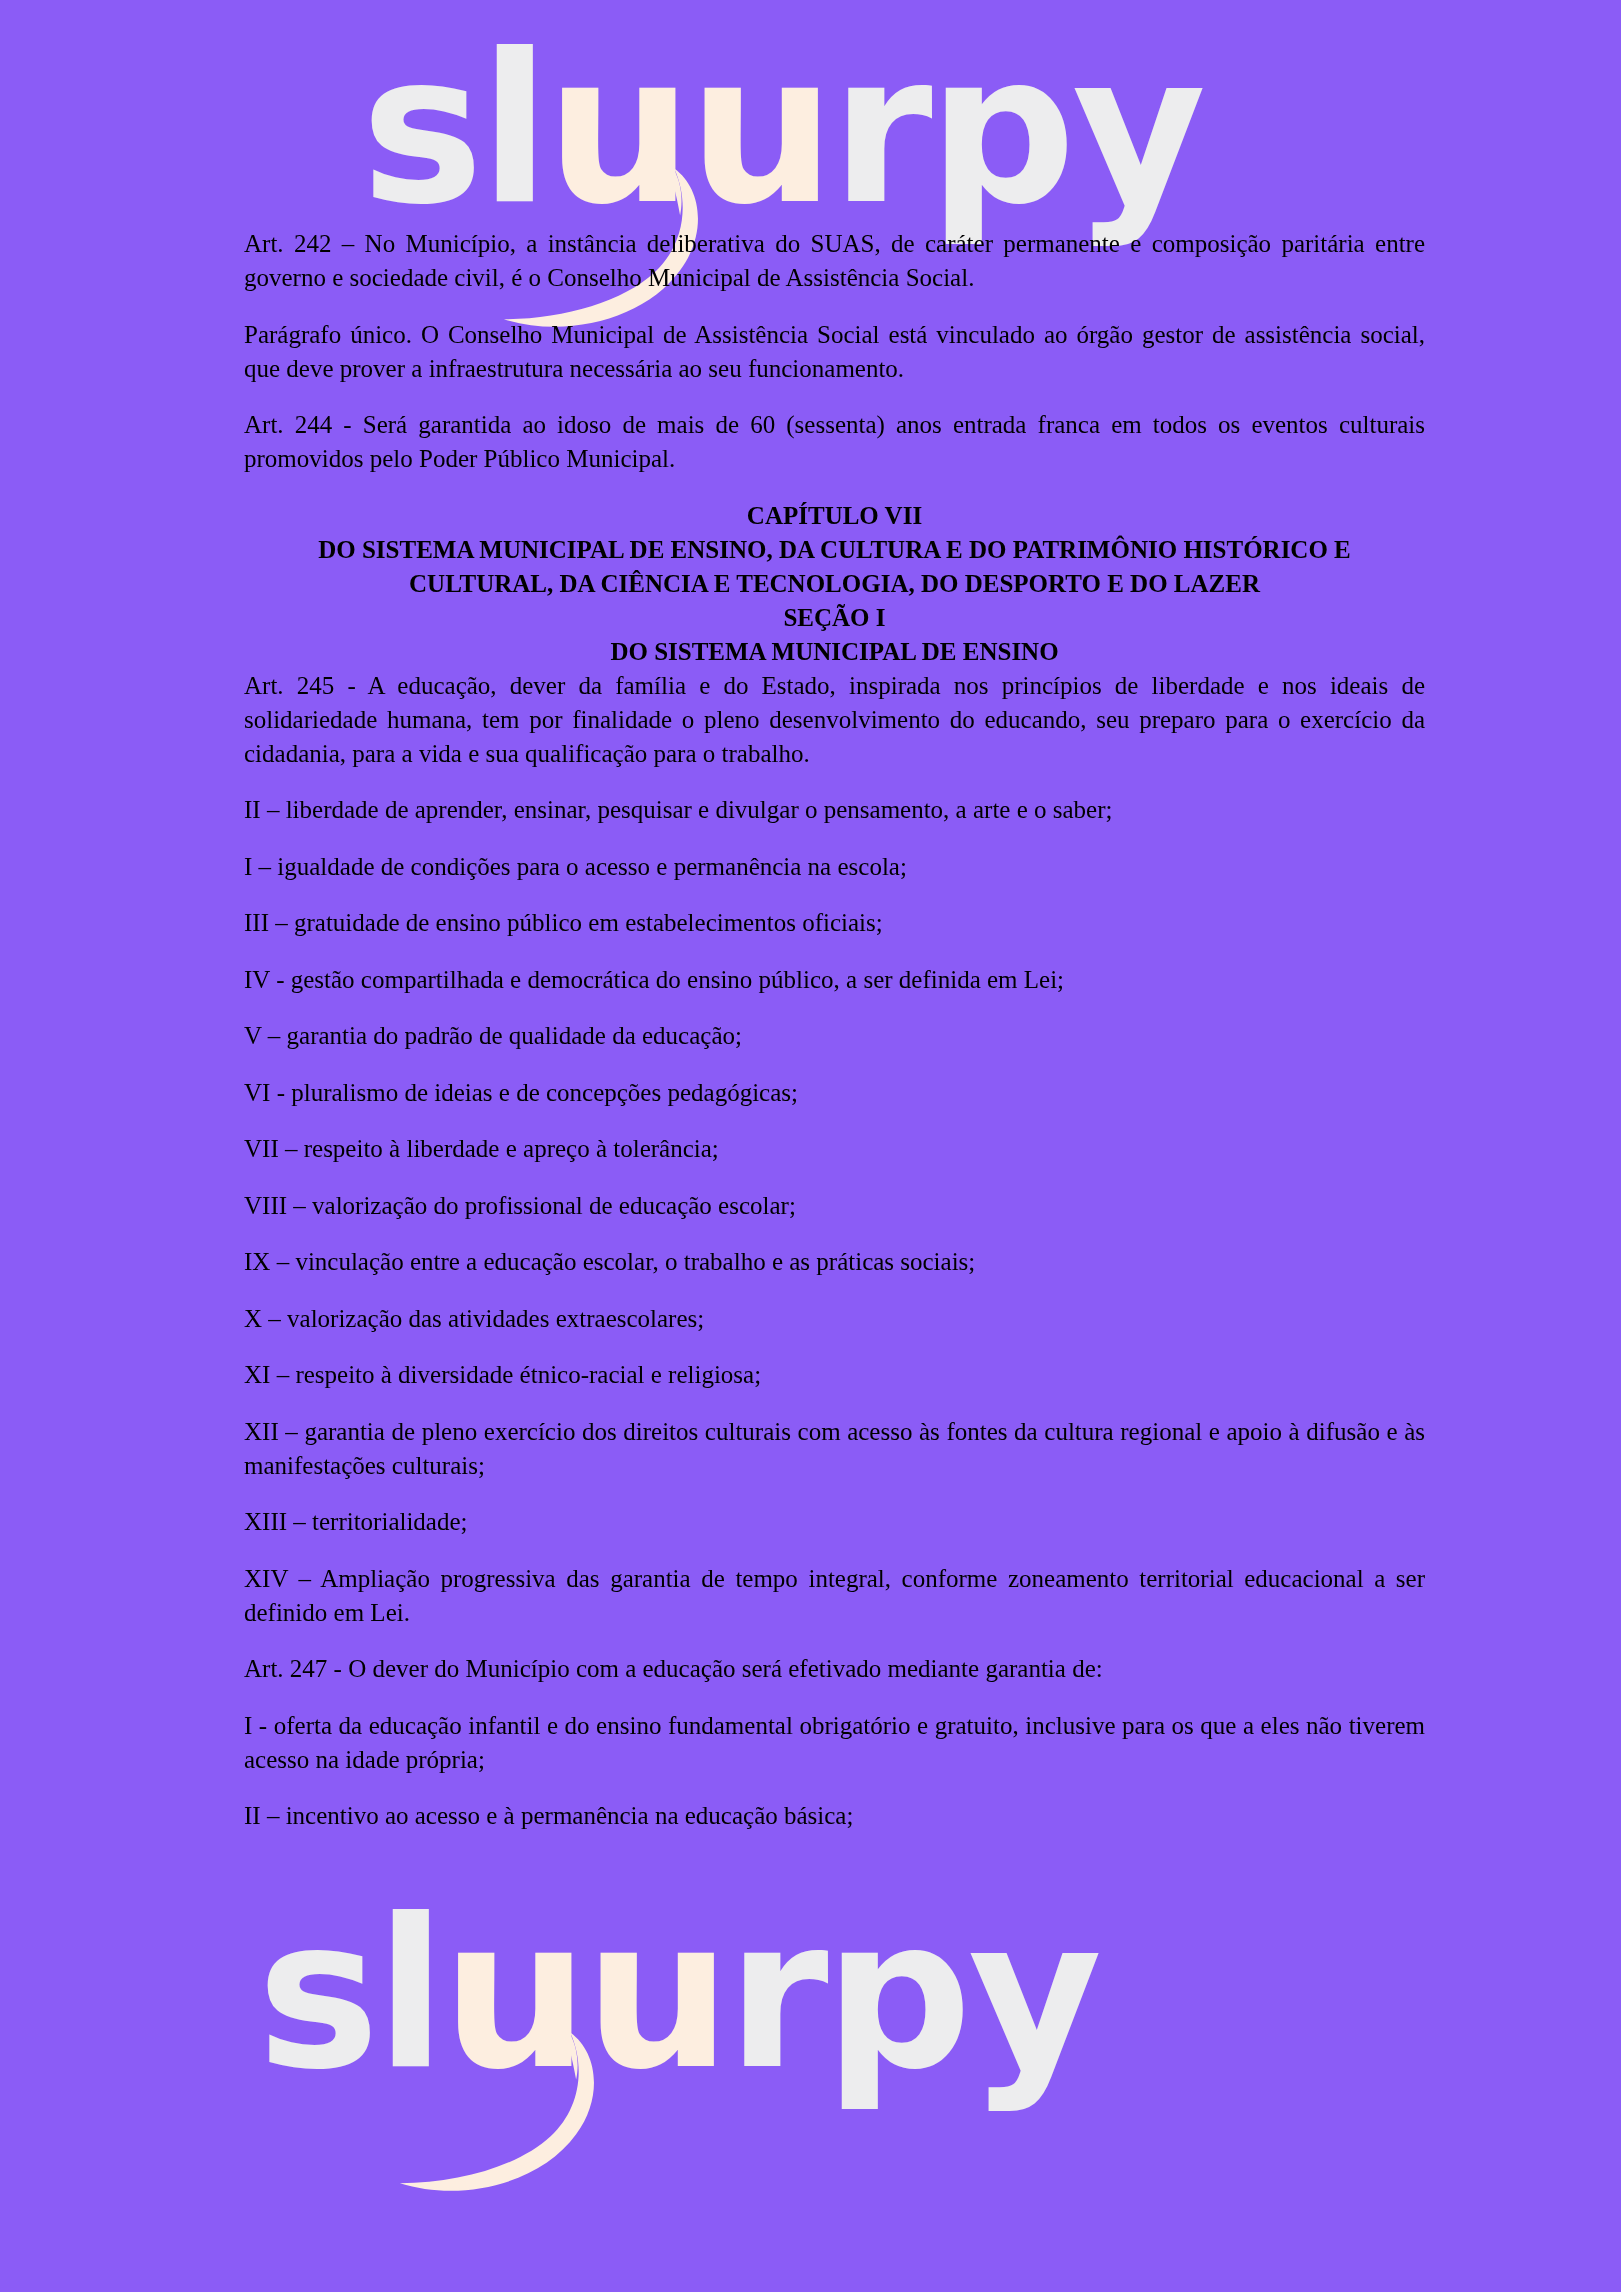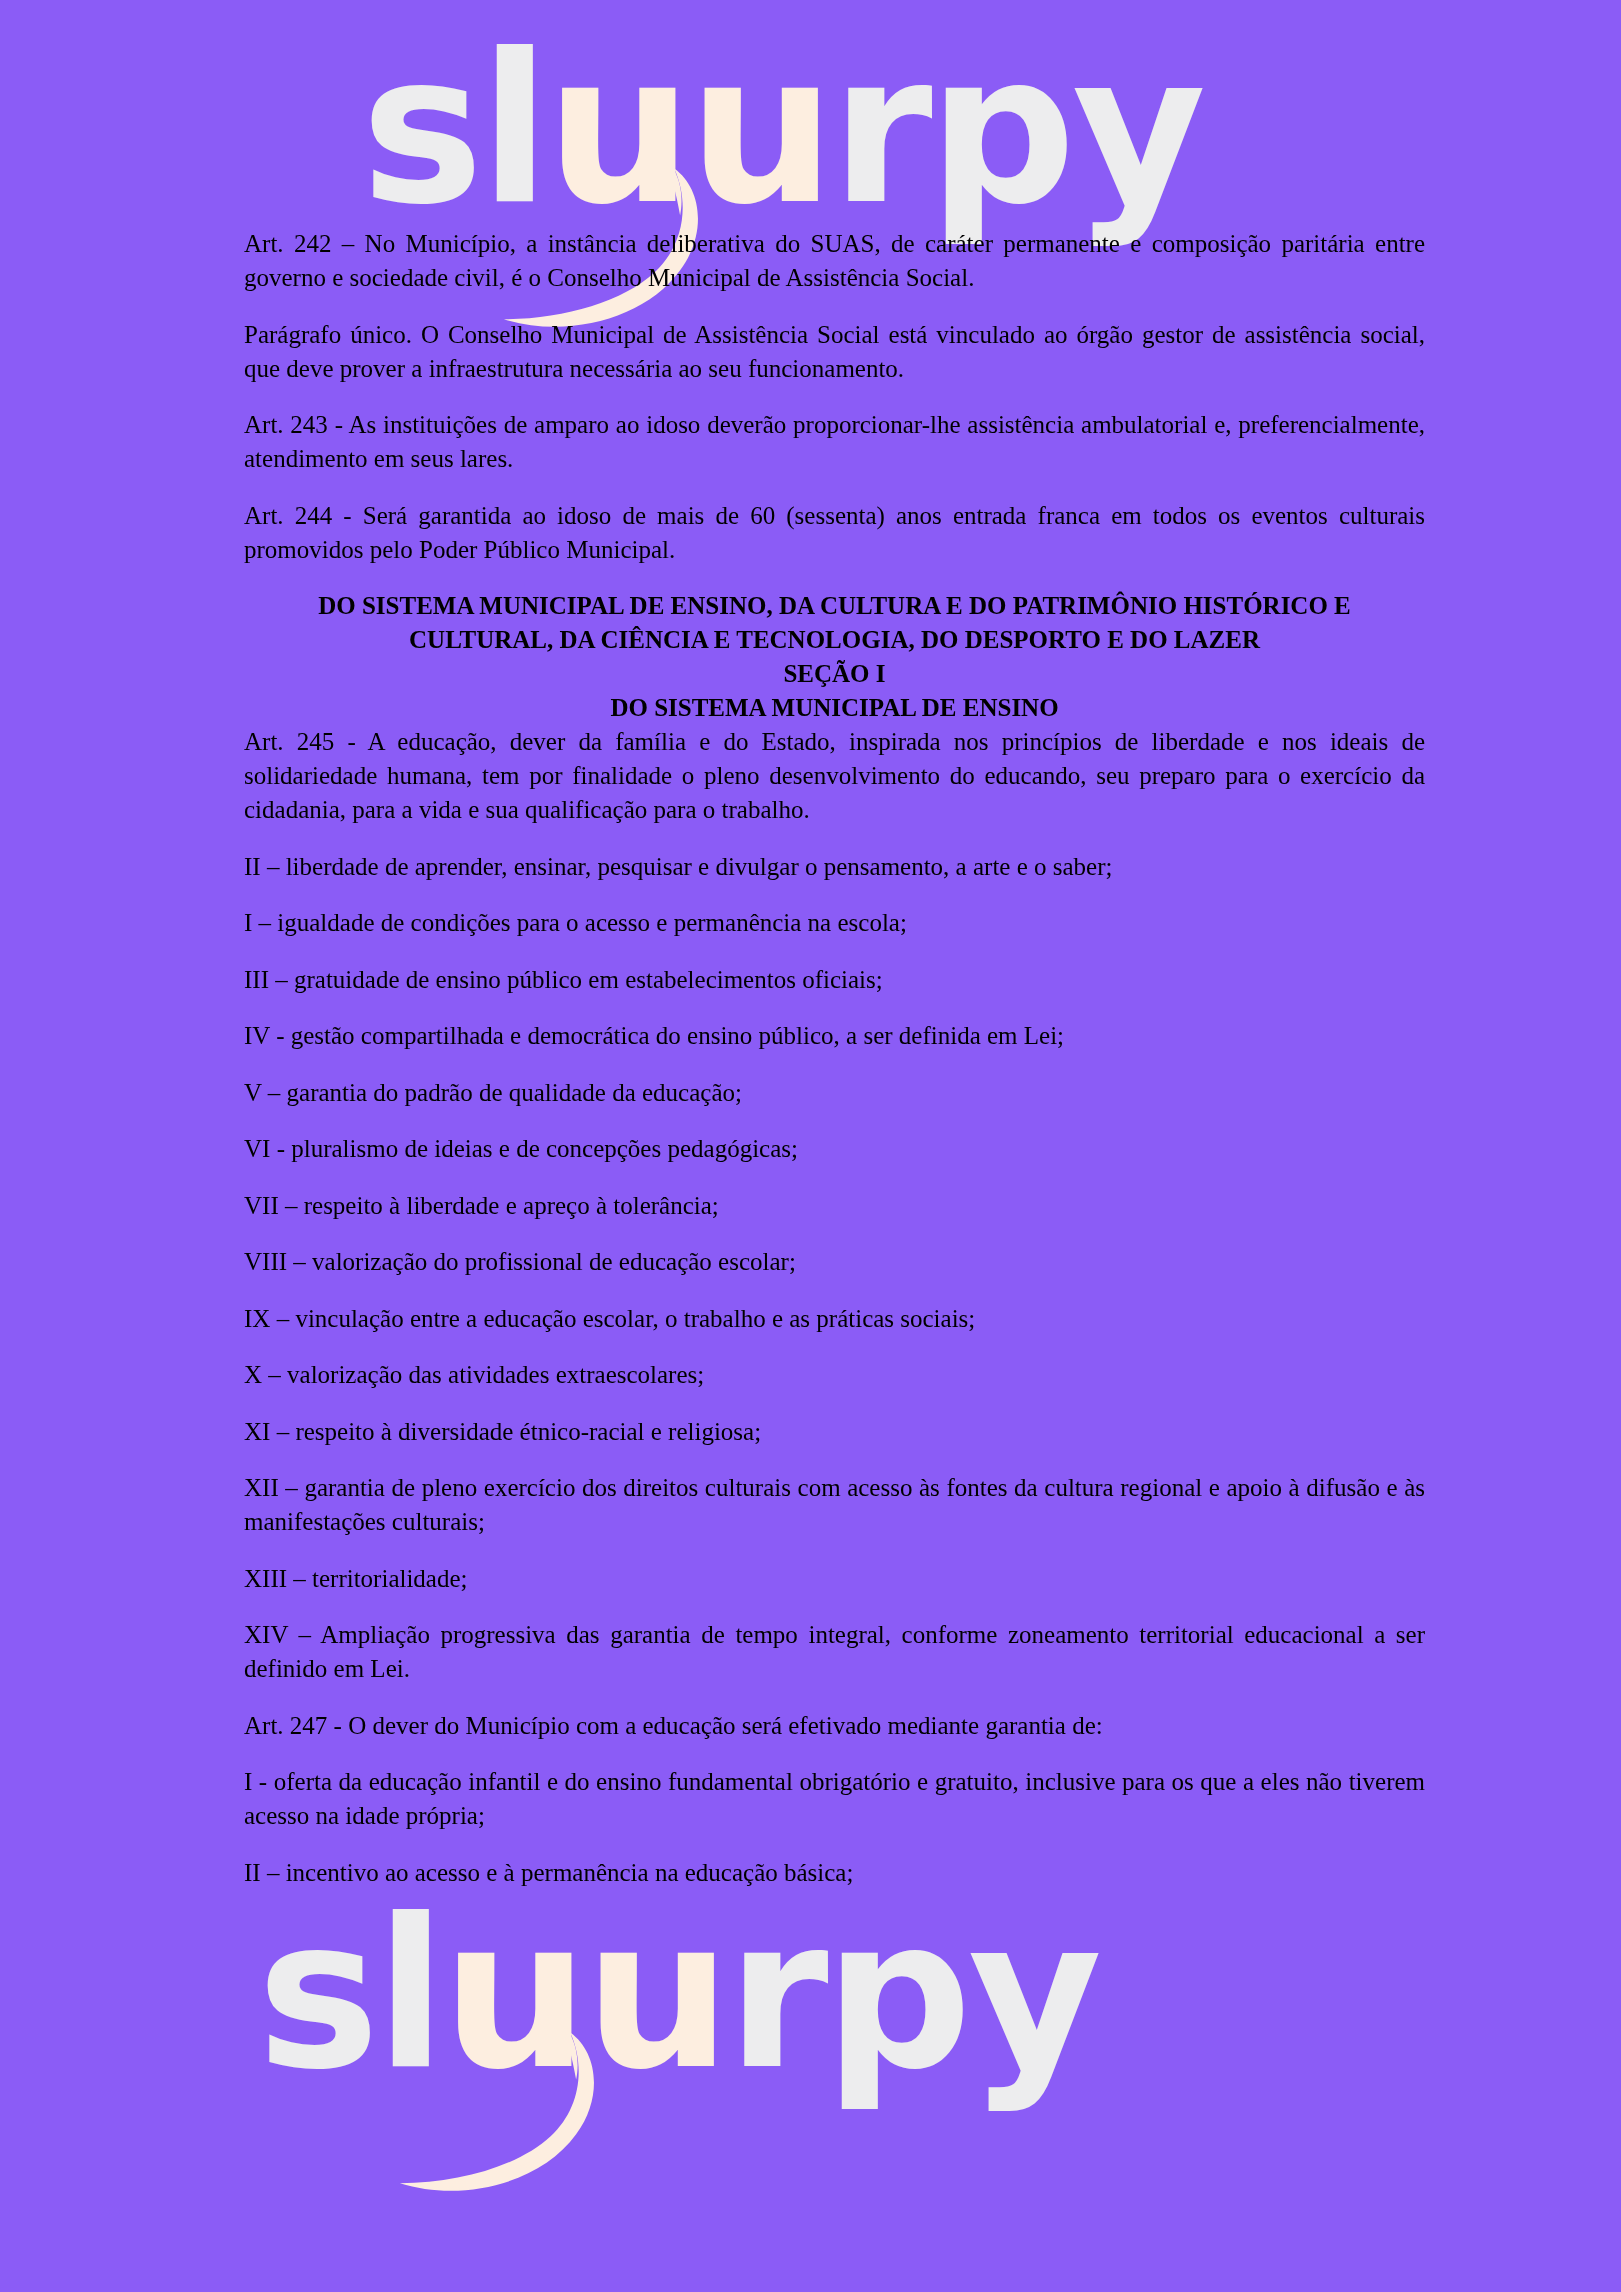--- a/index.html
+++ b/index.html
@@ -102,22 +102,22 @@
     <span class="wm-gray">sl</span><span class="wm-peach">uu</span><span class="wm-gray">rpy</span>
   </div>
   <svg class="wm-swoosh wm-swoosh-bottom" width="235" height="186" viewBox="0 0 240 190">
     <path d="M6 176 C70 196 150 176 186 126 C214 88 208 42 180 22 C196 58 190 100 160 128 C128 158 66 176 6 176 Z" fill="#fdeee0"></path>
     <path d="M176 18 C186 30 190 52 186 70 C182 48 178 30 170 18 Z" fill="#fdeee0"></path>
   </svg>
 
   <div class="content">
       <p class="para">Art. 242 – No Município, a instância deliberativa do SUAS, de caráter permanente e composição paritária entre governo e sociedade civil, é o Conselho Municipal de Assistência Social.</p>
       <p class="para">Parágrafo único. O Conselho Municipal de Assistência Social está vinculado ao órgão gestor de assistência social, que deve prover a infraestrutura necessária ao seu funcionamento.</p>
-      <p class="para">Art. 243 - As instituições de amparo ao idoso deverão proporcionar-lhe assistência ambulatorial e, preferencialmente, atendimento em seus lares.</p>
       <p class="para">Art. 244 - Será garantida ao idoso de mais de 60 (sessenta) anos entrada franca em todos os eventos culturais promovidos pelo Poder Público Municipal.</p>
+      <h2 class="heading heading-chapter">CAPÍTULO VII</h2>
       <h2 class="heading heading-title">DO SISTEMA MUNICIPAL DE ENSINO, DA CULTURA E DO PATRIMÔNIO HISTÓRICO E CULTURAL, DA CIÊNCIA E TECNOLOGIA,    DO DESPORTO E DO LAZER</h2>
       <h2 class="heading heading-section">SEÇÃO I</h2>
       <h2 class="heading heading-subsection">DO SISTEMA MUNICIPAL DE ENSINO</h2>
       <p class="para">Art. 245 - A educação, dever da família e do Estado, inspirada nos princípios de liberdade e nos ideais de solidariedade humana, tem por finalidade o pleno desenvolvimento do educando, seu preparo para o exercício da cidadania, para a vida e sua qualificação para o trabalho.</p>
       <p class="para">II – liberdade de aprender, ensinar, pesquisar e divulgar o pensamento, a arte e o saber;</p>
       <p class="para">I – igualdade de condições para o acesso e permanência na escola;</p>
       <p class="para">III – gratuidade de ensino público em estabelecimentos oficiais;</p>
       <p class="para">IV - gestão compartilhada e democrática do ensino público, a ser definida em Lei;</p>
       <p class="para">V – garantia do padrão de qualidade da educação;</p>
       <p class="para">VI - pluralismo de ideias e de concepções pedagógicas;</p>

